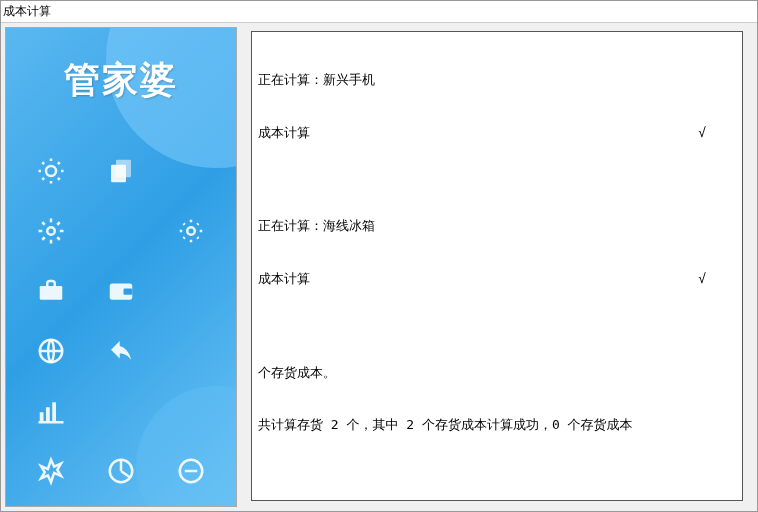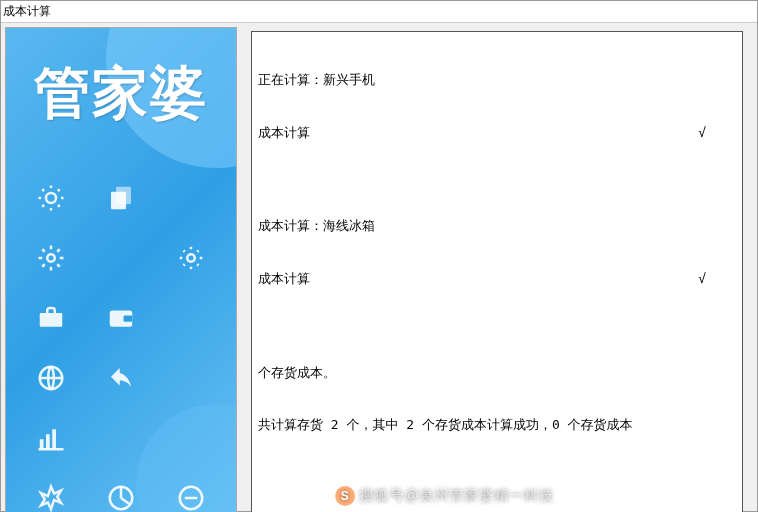--- a/index.html
+++ b/index.html
@@ -48,21 +48,21 @@
     background: rgba(120,200,250,0.6);
   }
   .sidebar::before { width: 220px; height: 220px; top:-80px; right:-90px; }
   .sidebar::after  { width: 160px; height: 160px; bottom:-40px; right:-60px; background: rgba(100,190,245,0.45); }
   .brand {
     position: relative;
     z-index: 2;
     color: #fff;
     font-family: Liberation Sans, sans-serif;
     font-weight: bold;
-    font-size: 56px;
+    font-size: 36px;
     text-align: center;
     margin-top: 28px;
     text-shadow: 1px 1px 2px rgba(0,0,0,.2);
     letter-spacing: 2px;
   }
   .icon-grid {
     position: relative;
     z-index: 2;
     margin-top: 40px;
     display: grid;
@@ -237,29 +237,26 @@
 
     <div class="main">
 
       <div class="log">
         <div>正在计算：新兴手机</div>
         <div class="log-row">
           <span>成本计算</span>
           <span class="mark">√</span>
         </div>
         <div style="height:6px"></div>
-        <div>成本计算：海线冰箱</div>
+        <div>正在计算：海线冰箱</div>
         <div class="log-row">
           <span>成本计算</span>
           <span class="mark">√</span>
         </div>
         <div style="height:6px"></div>
         <div>个存货成本。</div>
         <div>共计算存货 2 个，其中 2 个存货成本计算成功，0 个存货成本</div>
         
       </div>
     </div>
   </div>
 
-  <div class="watermark">
-    <span class="wm-logo">S</span><span>搜狐号@泉州管家婆精一科技</span>
-  </div>
 </div>
 
 </body></html>

